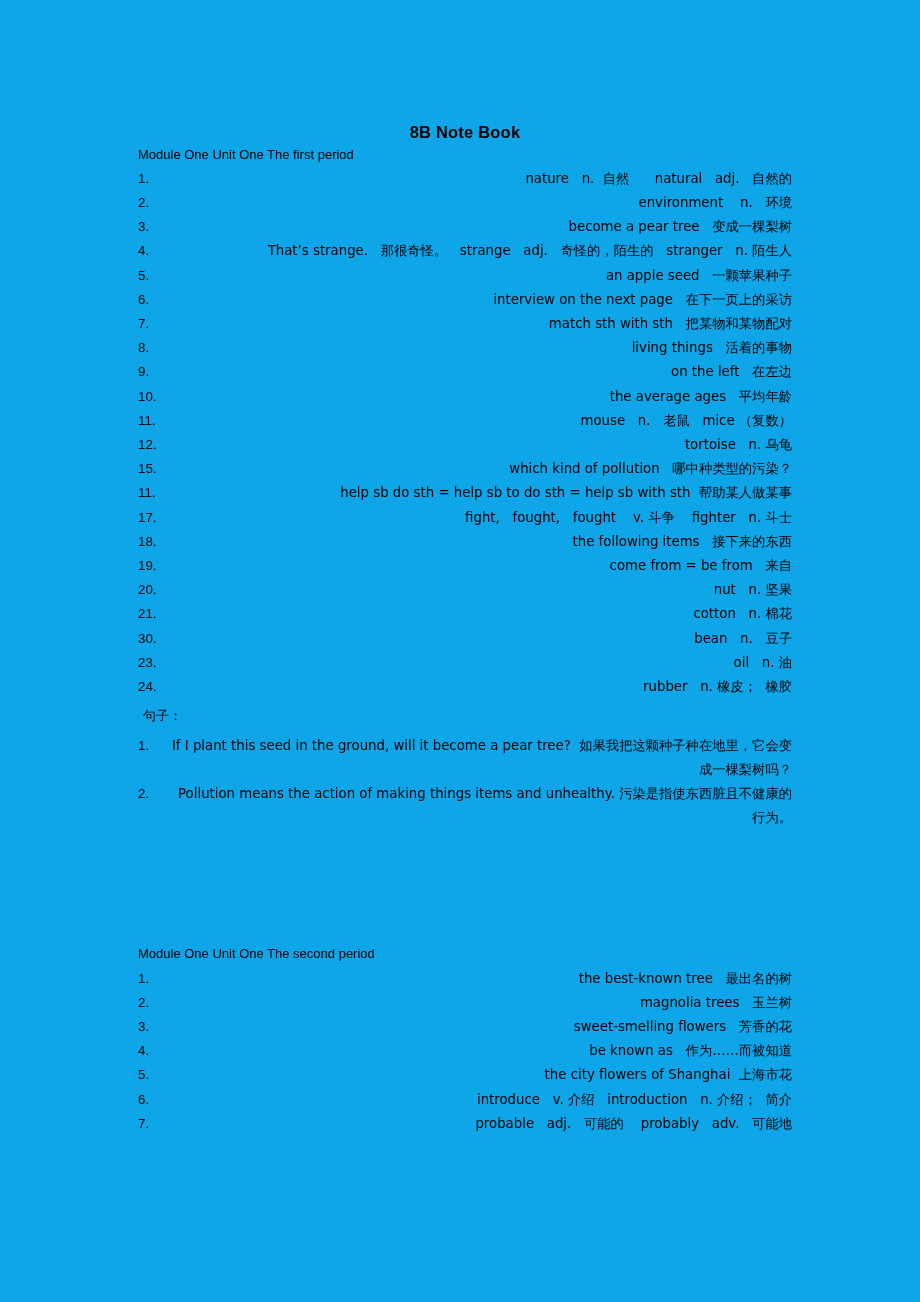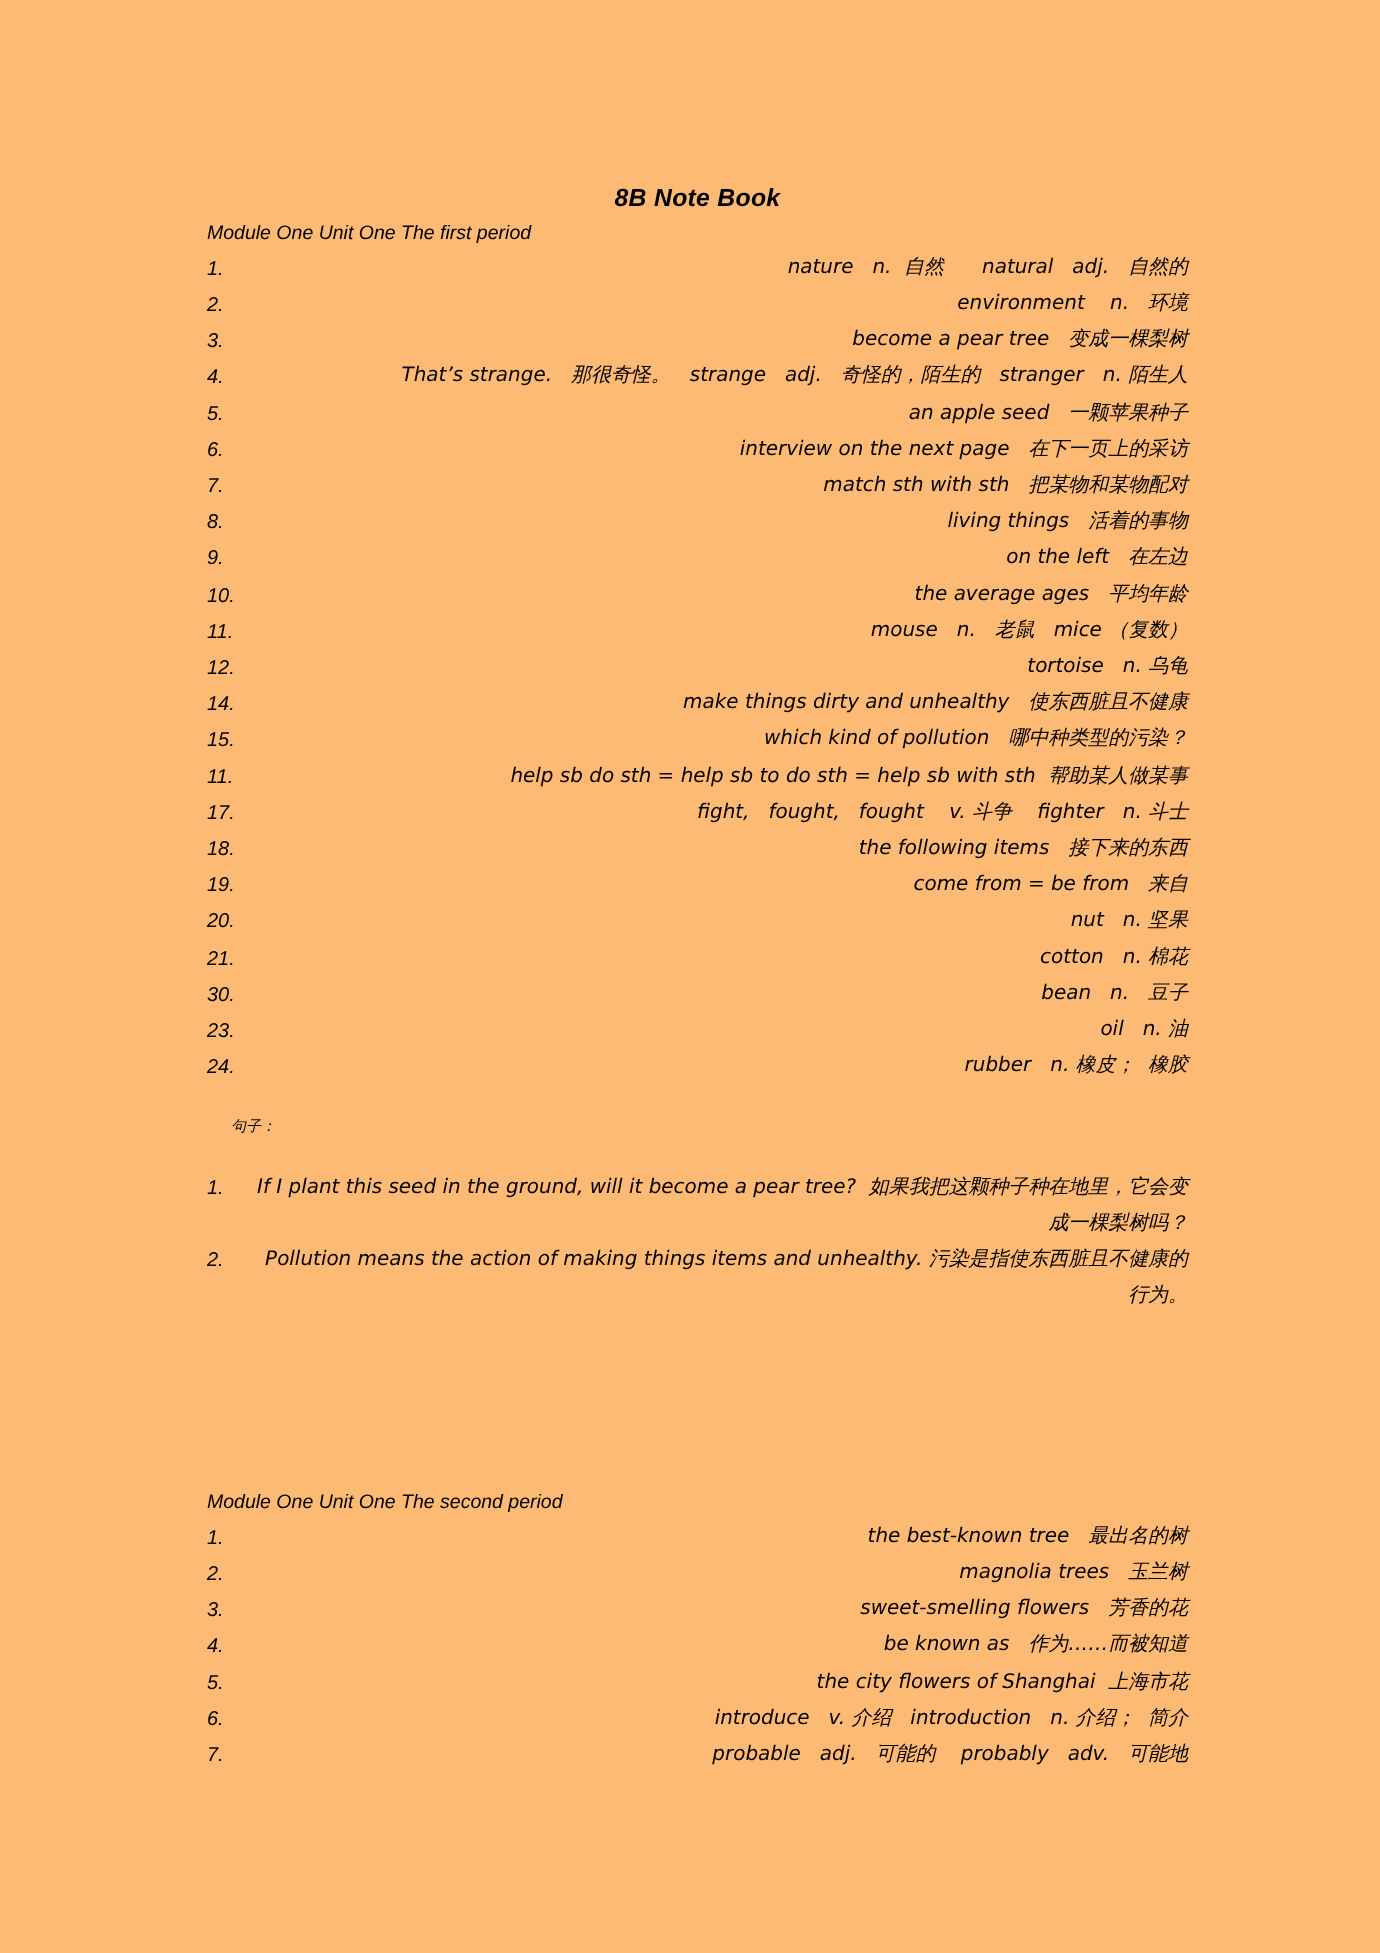--- a/index.html
+++ b/index.html
@@ -11,24 +11,23 @@
     width: 920px;
     height: 1302px;
     font-family: "Liberation Sans", "DejaVu Sans", sans-serif;
     color: #000000;
     overflow: hidden;
   }
   .page {
     position: relative;
     width: 920px;
     height: 1302px;
-    background: #fdba74;
+    background: #0ea5e9;
     box-sizing: border-box;
     padding: 0;
-    font-style: italic;
   }
   .content {
     position: absolute;
     left: 138px;
     top: 0;
     width: 654px;
   }
   .doc-title {
     text-align: center;
     font-size: 16.5px;
@@ -78,23 +77,23 @@
   li.item.wide > .num, li.sentence.wide > .num {
     width: 24px;
   }
   li.item > .txt, li.sentence > .txt {
     display: block;
     font-size: 13.3px;
     line-height: 24.2px;
     text-align: right;
   }
   .sub-label {
-    font-size: 10px;
+    font-size: 13px;
     line-height: 24.2px;
-    margin: 16px;
+    margin: 5px;
     padding: 0;
     white-space: pre-wrap;
   }
   .cjk {
     font-family: "DejaVu Sans", "Liberation Sans", sans-serif;
   }
 </style>
 </head>
 <body>
 
@@ -112,21 +111,20 @@
         <li class="item"><span class="num">3.</span><span class="txt cjk">become a pear tree   变成一棵梨树</span></li>
         <li class="item"><span class="num">4.</span><span class="txt cjk">That’s strange.   那很奇怪。   strange   adj.   奇怪的，陌生的   stranger   n. 陌生人</span></li>
         <li class="item"><span class="num">5.</span><span class="txt cjk">an apple seed   一颗苹果种子</span></li>
         <li class="item"><span class="num">6.</span><span class="txt cjk">interview on the next page   在下一页上的采访</span></li>
         <li class="item"><span class="num">7.</span><span class="txt cjk">match sth with sth   把某物和某物配对</span></li>
         <li class="item"><span class="num">8.</span><span class="txt cjk">living things   活着的事物</span></li>
         <li class="item"><span class="num">9.</span><span class="txt cjk">on the left   在左边</span></li>
         <li class="item wide"><span class="num">10.</span><span class="txt cjk">the average ages   平均年龄</span></li>
         <li class="item wide"><span class="num">11.</span><span class="txt cjk">mouse   n.   老鼠   mice （复数）</span></li>
         <li class="item wide"><span class="num">12.</span><span class="txt cjk">tortoise   n. 乌龟</span></li>
-        <li class="item wide"><span class="num">14.</span><span class="txt cjk">make things dirty and unhealthy   使东西脏且不健康</span></li>
         <li class="item wide"><span class="num">15.</span><span class="txt cjk">which kind of pollution   哪中种类型的污染？</span></li>
         <li class="item wide"><span class="num">11.</span><span class="txt cjk">help sb do sth = help sb to do sth = help sb with sth  帮助某人做某事</span></li>
         <li class="item wide"><span class="num">17.</span><span class="txt cjk">fight,   fought,   fought    v. 斗争    fighter   n. 斗士</span></li>
         <li class="item wide"><span class="num">18.</span><span class="txt cjk">the following items   接下来的东西</span></li>
         <li class="item wide"><span class="num">19.</span><span class="txt cjk">come from = be from   来自</span></li>
         <li class="item wide"><span class="num">20.</span><span class="txt cjk">nut   n. 坚果</span></li>
         <li class="item wide"><span class="num">21.</span><span class="txt cjk">cotton   n. 棉花</span></li>
         <li class="item wide"><span class="num">30.</span><span class="txt cjk">bean   n.   豆子</span></li>
         <li class="item wide"><span class="num">23.</span><span class="txt cjk">oil   n. 油</span></li>
         <li class="item wide"><span class="num">24.</span><span class="txt cjk">rubber   n. 橡皮；  橡胶</span></li>

